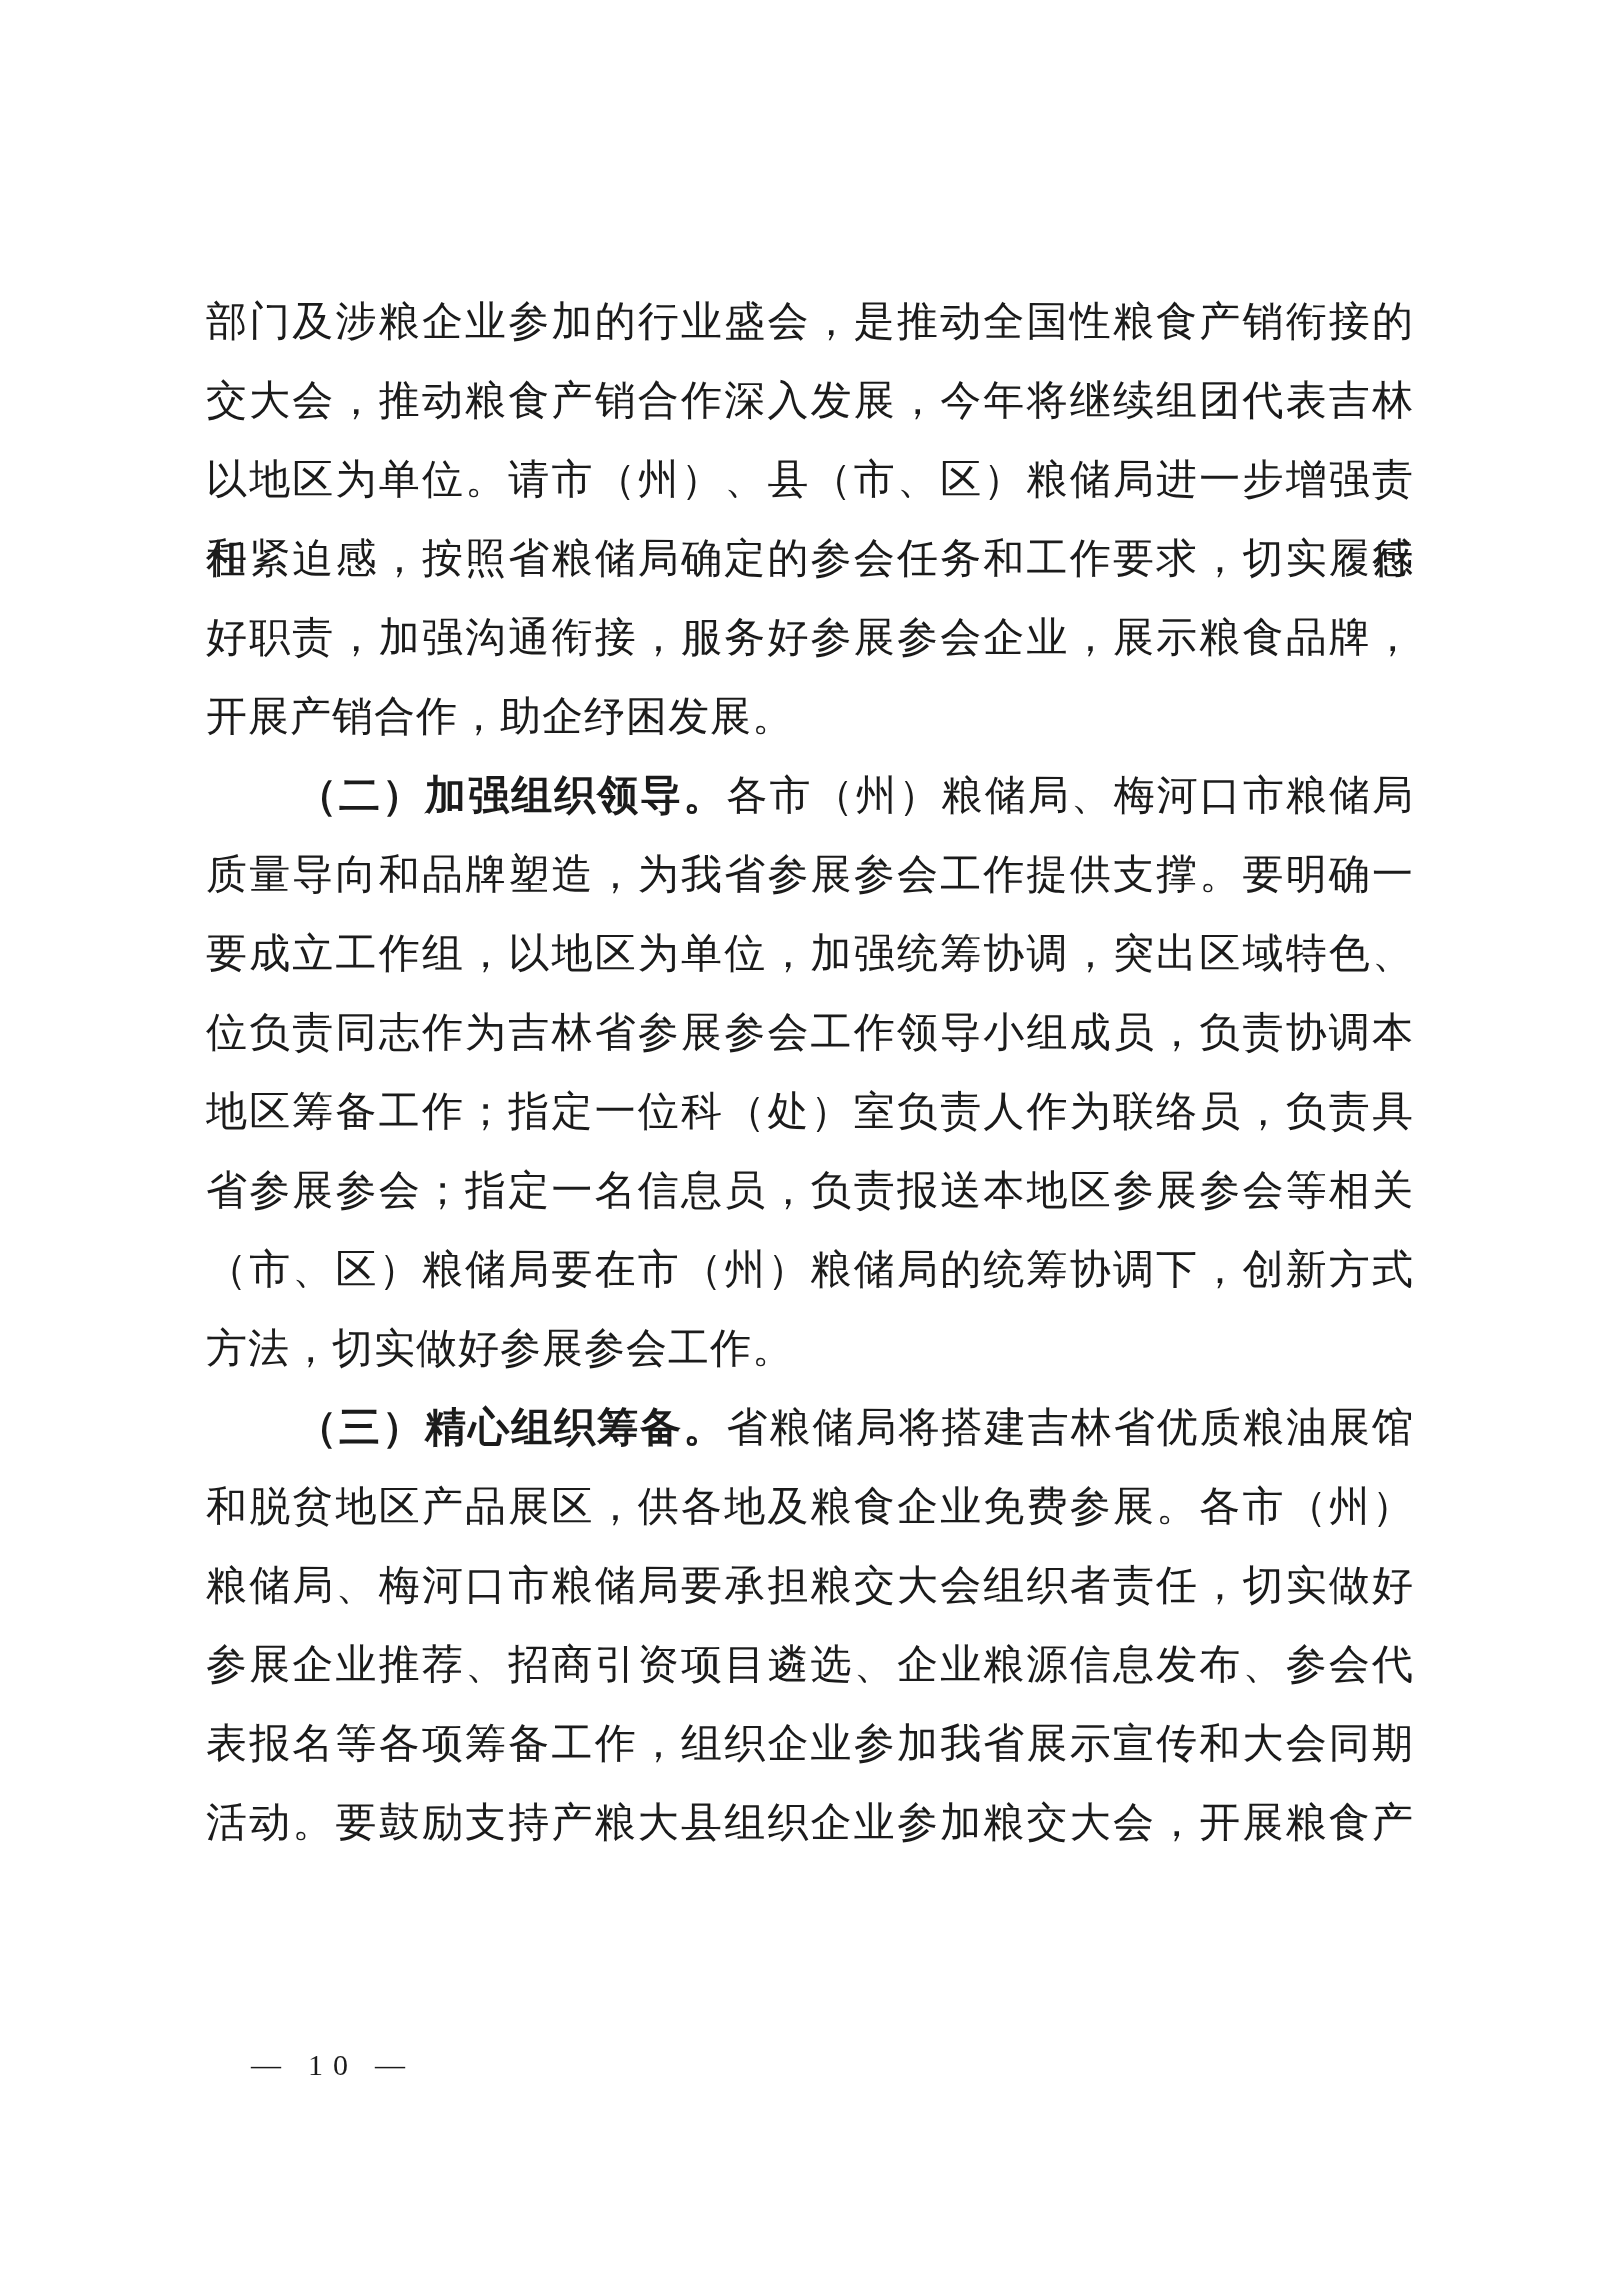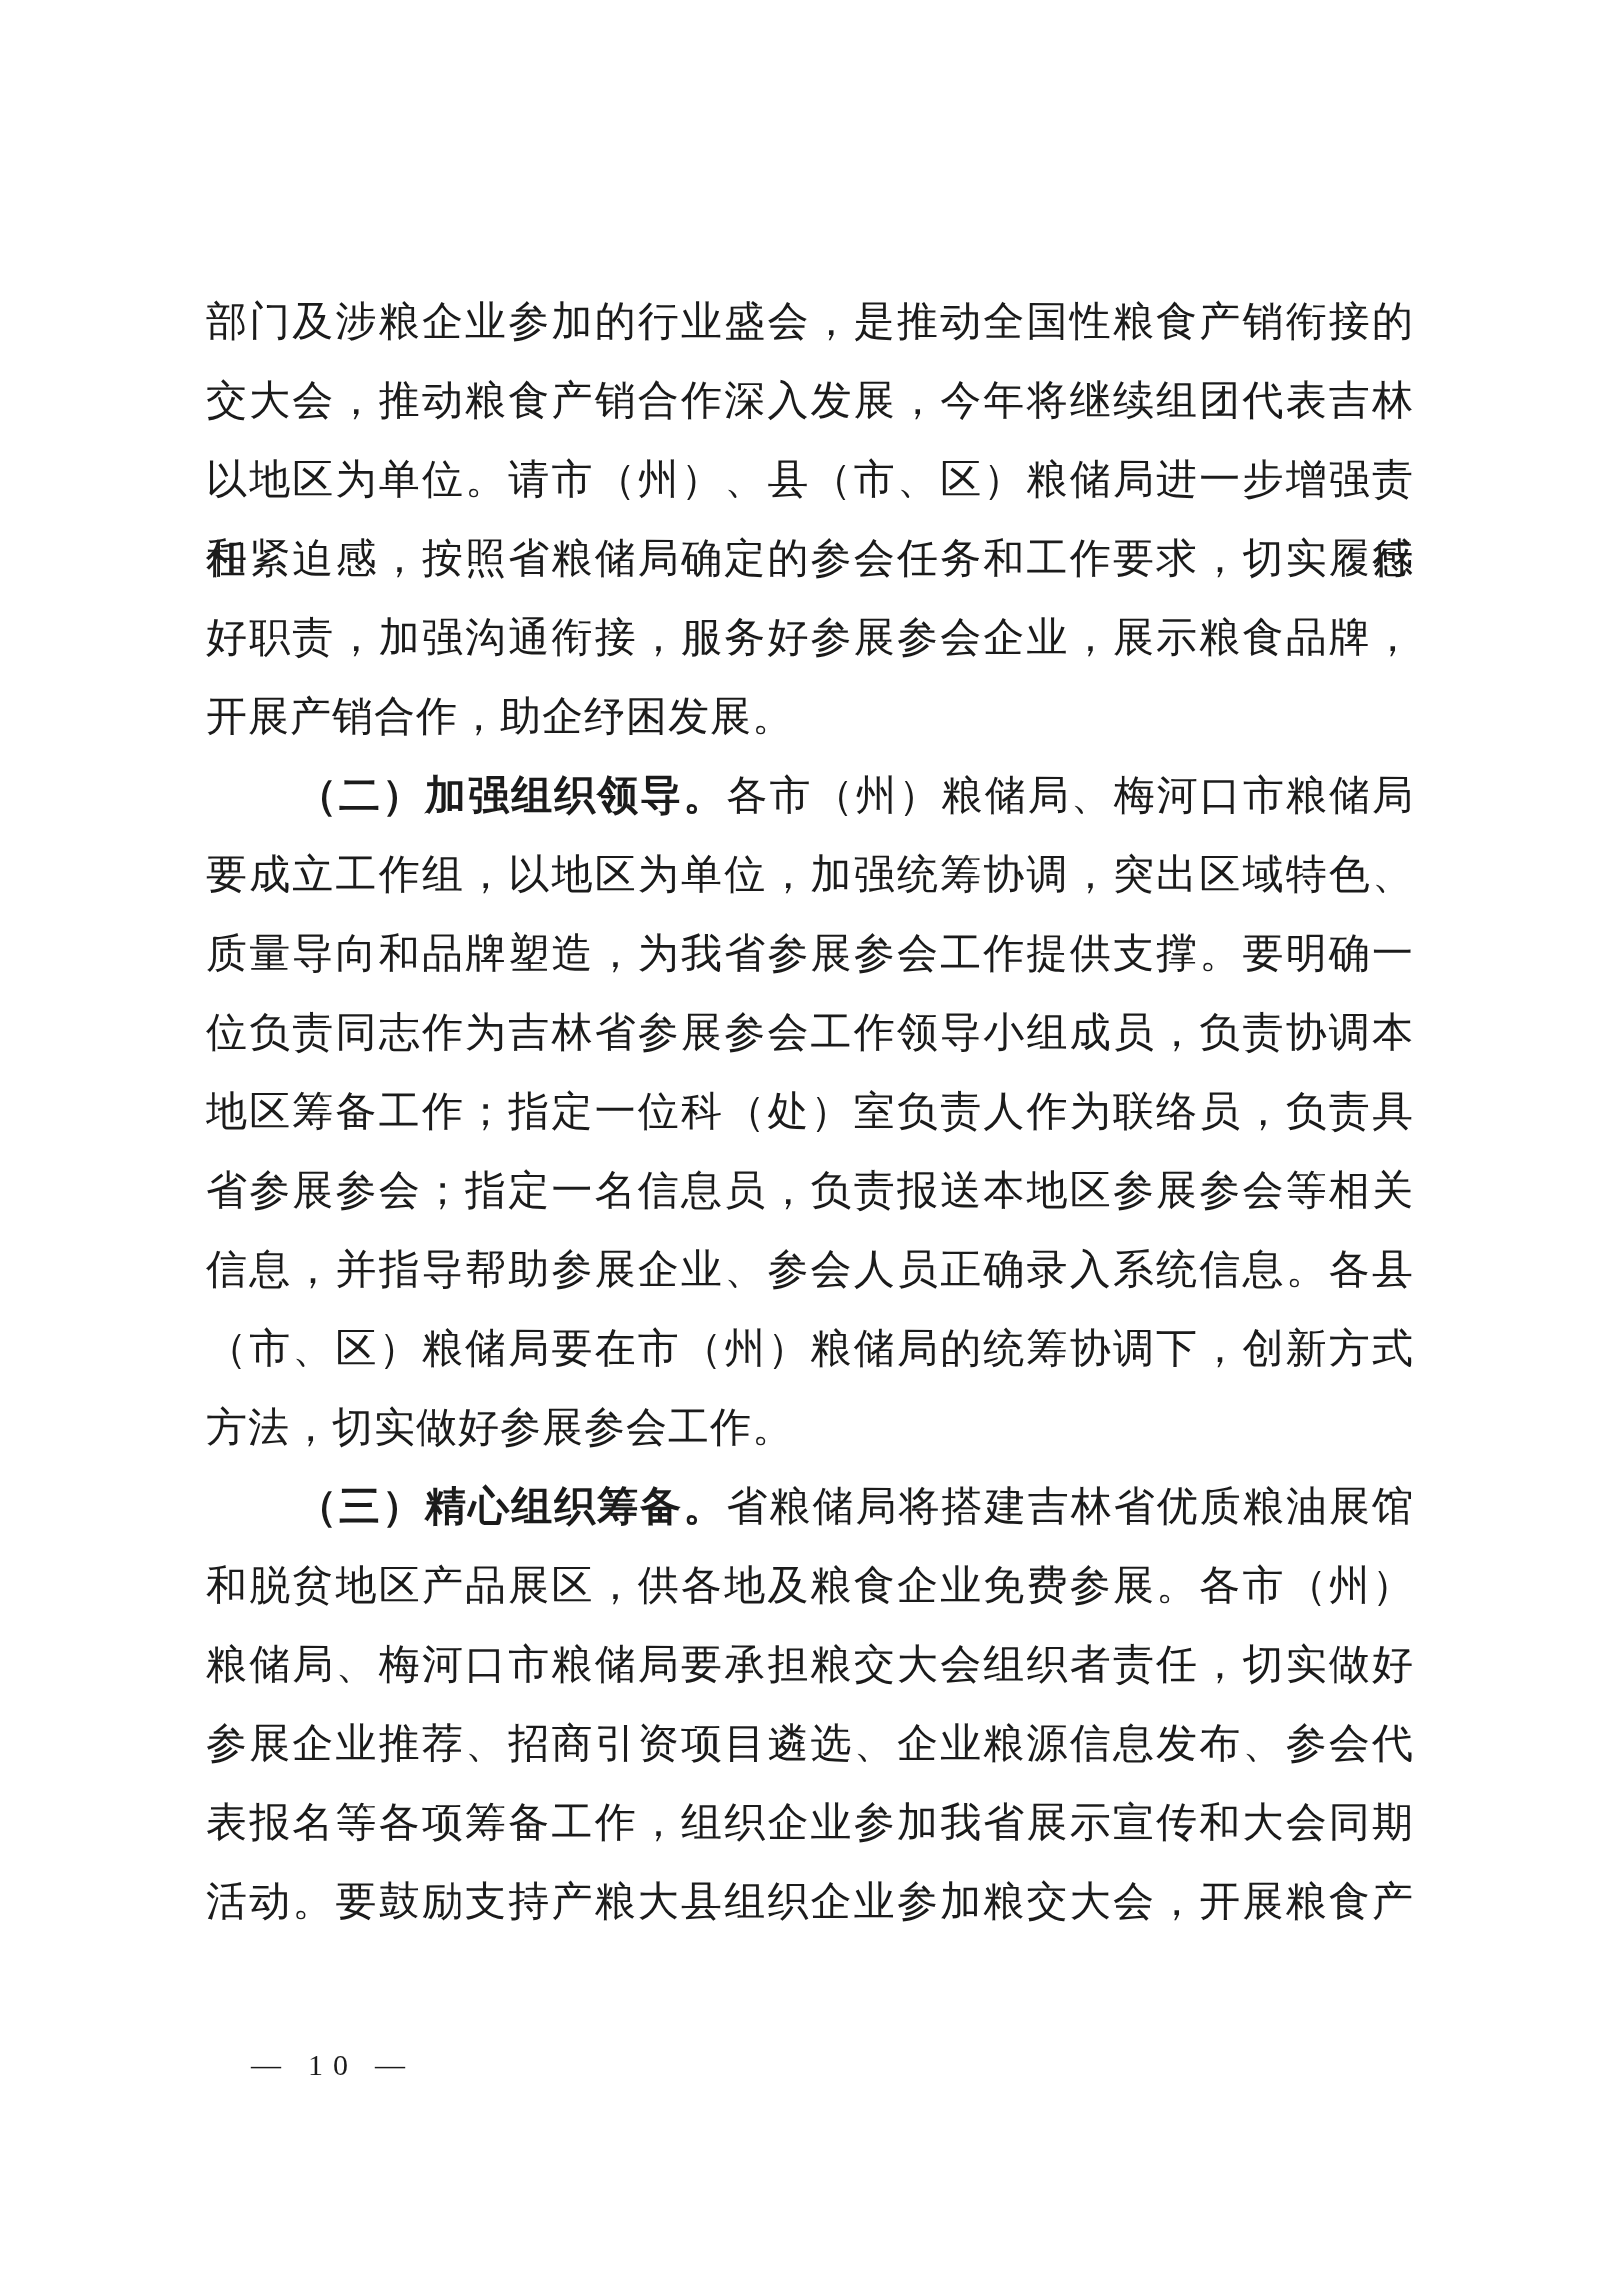--- a/index.html
+++ b/index.html
@@ -59,26 +59,25 @@
 
 <div class="page" style="background: rgb(255, 255, 255); color: rgb(27, 27, 27); padding-left: 28px;">
   <main class="body-text">
       <div class="line">部门及涉粮企业参加的行业盛会，是推动全国性粮食产销衔接的</div>
       <div class="line">交大会，推动粮食产销合作深入发展，今年将继续组团代表吉林</div>
       <div class="line">以地区为单位。请市（州）、县（市、区）粮储局进一步增强责任感</div>
       <div class="line">和紧迫感，按照省粮储局确定的参会任务和工作要求，切实履行</div>
       <div class="line">好职责，加强沟通衔接，服务好参展参会企业，展示粮食品牌，</div>
       <div class="line para-end">开展产销合作，助企纾困发展。</div>
       <div class="line indent"><b>（二）加强组织领导。</b>各市（州）粮储局、梅河口市粮储局</div>
+      <div class="line">质量导向和品牌塑造，为我省参展参会工作提供支撑。要明确一</div>
       <div class="line">要成立工作组，以地区为单位，加强统筹协调，突出区域特色、</div>
-      <div class="line">质量导向和品牌塑造，为我省参展参会工作提供支撑。要明确一</div>
       <div class="line">位负责同志作为吉林省参展参会工作领导小组成员，负责协调本</div>
       <div class="line">地区筹备工作；指定一位科（处）室负责人作为联络员，负责具</div>
       <div class="line">省参展参会；指定一名信息员，负责报送本地区参展参会等相关</div>
-      <div class="line">信息，并指导帮助参展企业、参会人员正确录入系统信息。各县</div>
       <div class="line">（市、区）粮储局要在市（州）粮储局的统筹协调下，创新方式</div>
       <div class="line para-end">方法，切实做好参展参会工作。</div>
       <div class="line indent"><b>（三）精心组织筹备。</b>省粮储局将搭建吉林省优质粮油展馆</div>
       <div class="line">和脱贫地区产品展区，供各地及粮食企业免费参展。各市（州）</div>
       <div class="line">粮储局、梅河口市粮储局要承担粮交大会组织者责任，切实做好</div>
       <div class="line">参展企业推荐、招商引资项目遴选、企业粮源信息发布、参会代</div>
       <div class="line">表报名等各项筹备工作，组织企业参加我省展示宣传和大会同期</div>
       <div class="line">活动。要鼓励支持产粮大县组织企业参加粮交大会，开展粮食产</div>
     </main>
   <footer class="page-footer">— 10 —</footer>

